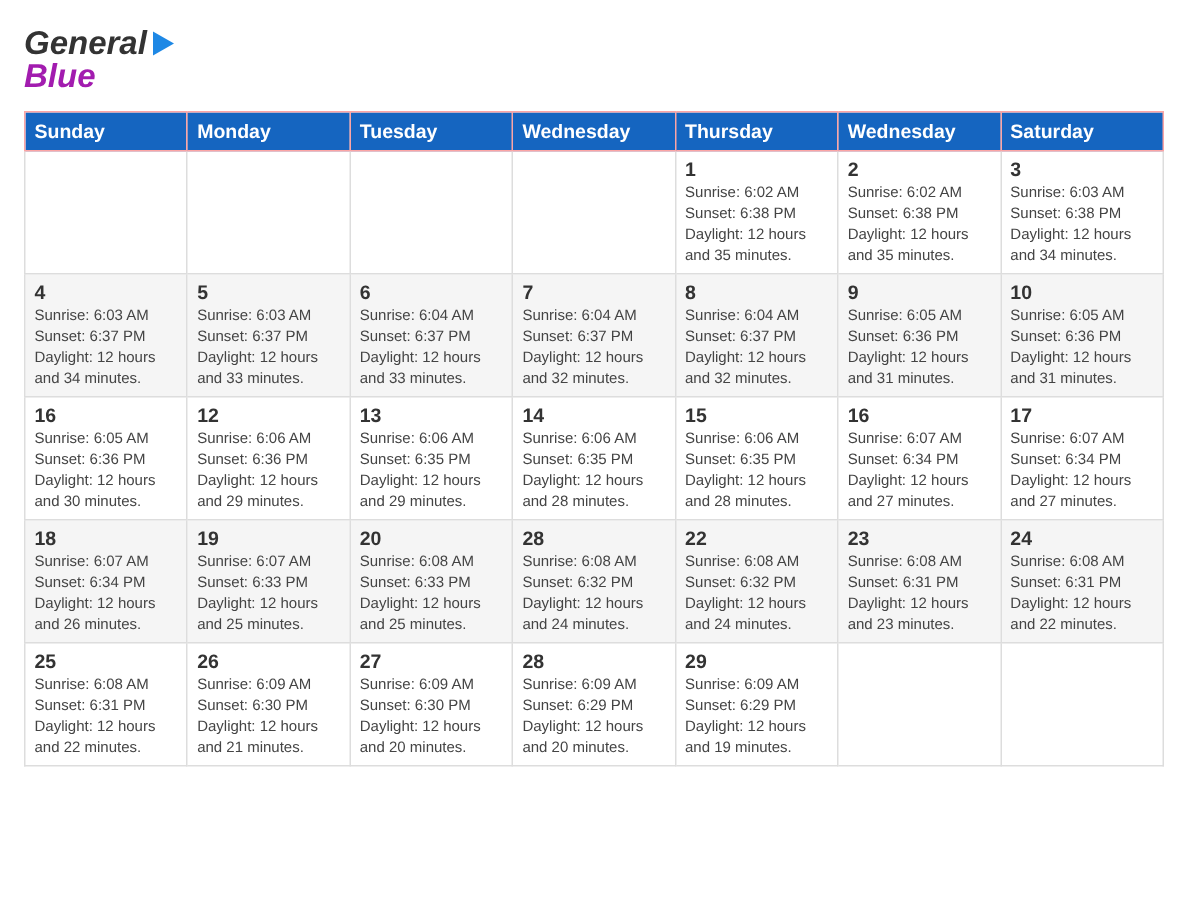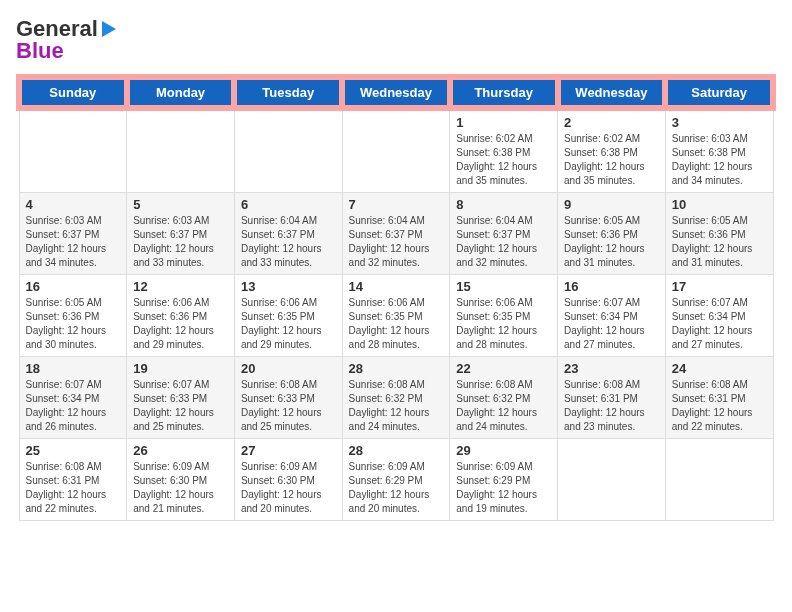--- a/index.html
+++ b/index.html
@@ -13,20 +13,21 @@
     .header {
       display: flex;
       justify-content: space-between;
       align-items: flex-start;
       margin-bottom: 10px;
     }
     .logo {
       display: flex;
       flex-direction: column;
       align-items: flex-start;
+      font-style: italic;
     }
     .logo-arrow {
       width: 0;
       height: 0;
       border-top: 8px solid transparent;
       border-bottom: 8px solid transparent;
       border-left: 14px solid #1E88E5;
       display: inline-block;
       margin-left: 4px;
       vertical-align: middle;
@@ -48,24 +49,24 @@
       color: #555;
     }
     table {
       width: 100%;
       border-collapse: collapse;
       table-layout: fixed;
     }
     th {
       background-color: #1565C0;
       color: #fff;
-      text-align: center;
+      text-align: left;
       padding: 5px 6px;
       font-size: 13px;
-      border: 6px solid #fca5a5;
+      border: 1px solid #fca5a5;
     }
     td {
       vertical-align: top;
       border: 1px solid #ddd;
       padding: 4px 6px;
       font-size: 10.5px;
       color: #333;
       height: 80px;
     }
     td.empty {

